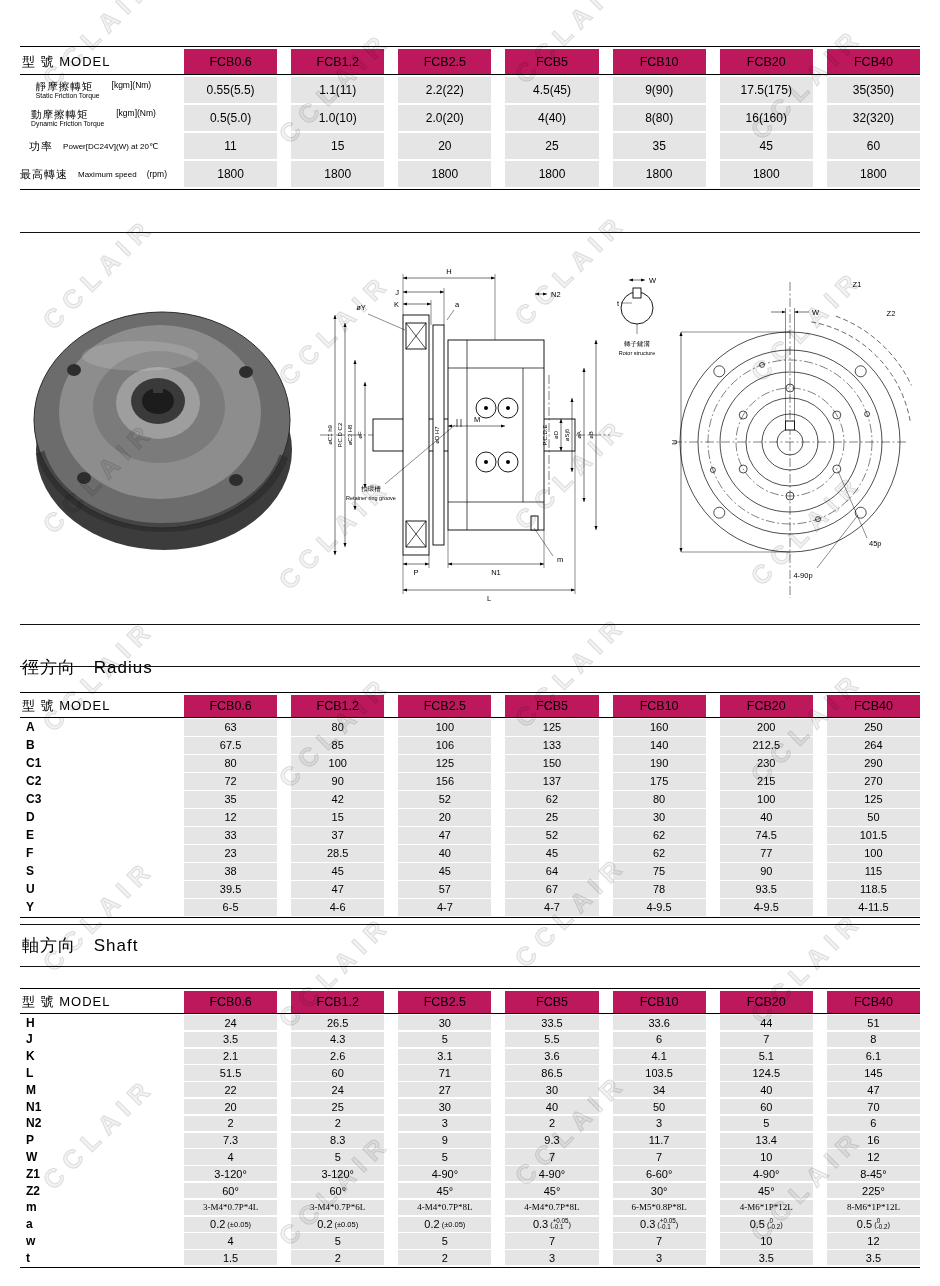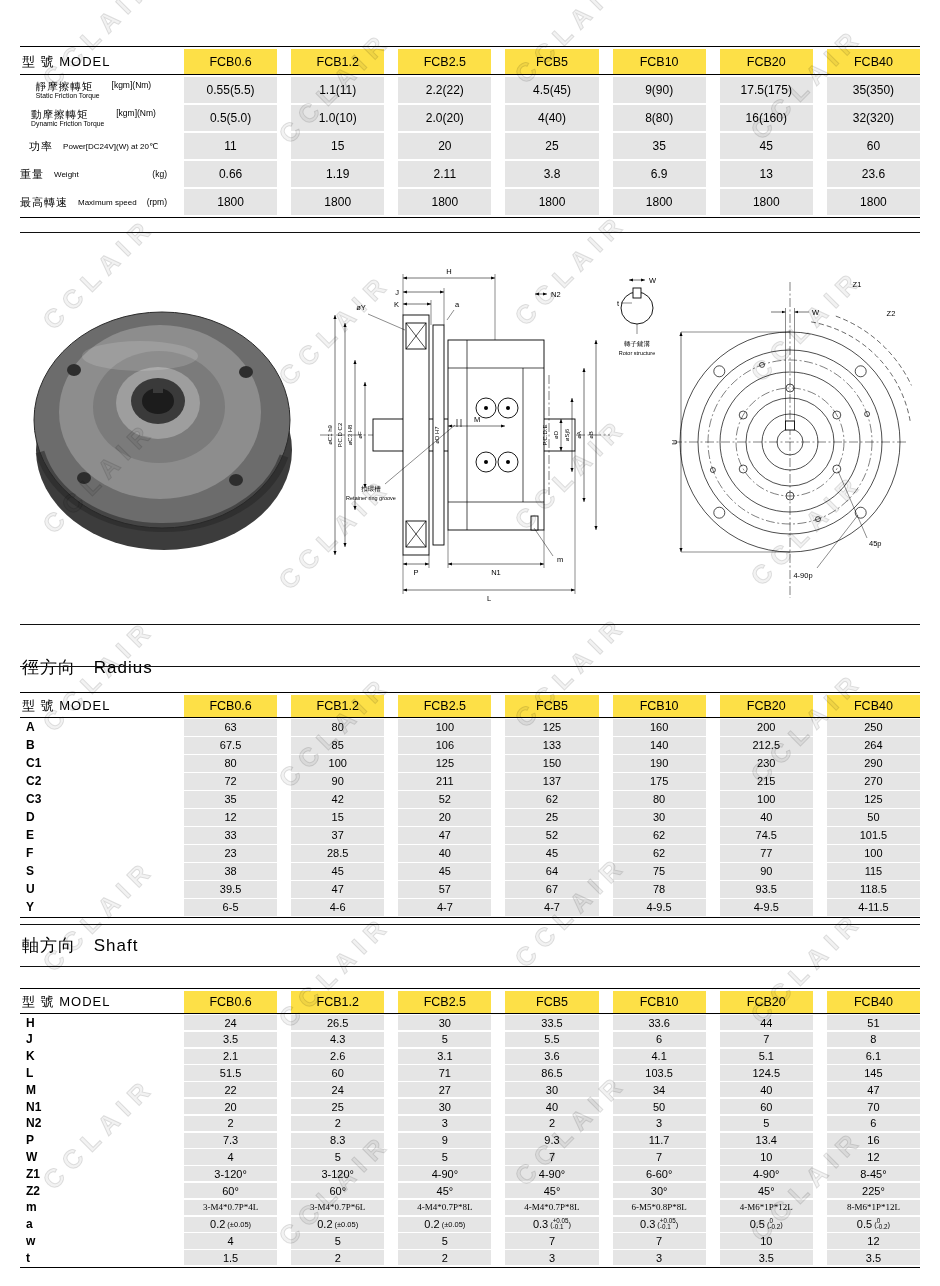--- a/index.html
+++ b/index.html
@@ -16,21 +16,21 @@
   .hrule { position:absolute; left:20px; width:900px; height:0; border-top:1px solid #111; }
   .sec-title { position:absolute; left:22px; font-size:17px; font-weight:400; letter-spacing:1px; }
   .sec-title .en { margin-left:12px; }
 
   
   .tbl { position:absolute; left:20px; width:900px; border-top:1px solid #000;
          border-bottom:1px solid #000; background:#fff; }
   .trow { display:grid; grid-template-columns:150px repeat(7,1fr); column-gap:14px; }
   .cell { display:flex; align-items:center; justify-content:center; overflow:hidden; }
   .hlbl { justify-content:flex-start; padding-left:2px; font-size:13px; letter-spacing:1px; background:#fff; }
-  .hmodel { background:#fde047; font-size:12.5px; }
+  .hmodel { background:#be185d; font-size:12.5px; }
   .val { background:#e5e5e5; font-size:12px; }
   .thead { border-bottom:1px solid #000; }
 
   #spec-table { padding-top:2px; }
   #spec-table .thead .trow { height:25px; }
   #spec-table .tbody .trow { height:26px; margin-top:2px; }
   #spec-table .tbody { padding-bottom:2px; }
   .spec-lbl { background:#fff; justify-content:center; padding-right:3px; }
   .spec-lbl .zh { font-size:11px; letter-spacing:1px; }
   .spec-lbl .en.inline { font-size:8px; margin-left:4px;padding-left:6px; }
@@ -148,34 +148,20 @@
             <span class="zh">功率</span>
             <span class="en inline">Power[DC24V](W) at 20℃</span>
           </div>
           <div class="cell val">11</div>
           <div class="cell val">15</div>
           <div class="cell val">20</div>
           <div class="cell val">25</div>
           <div class="cell val">35</div>
           <div class="cell val">45</div>
           <div class="cell val">60</div>
-        </div>
-        <div class="trow">
-          <div class="cell spec-lbl">
-            <span class="zh">重量</span>
-            <span class="en inline">Weight</span>
-            <span class="unit">(kg)</span>
-          </div>
-          <div class="cell val">0.66</div>
-          <div class="cell val">1.19</div>
-          <div class="cell val">2.11</div>
-          <div class="cell val">3.8</div>
-          <div class="cell val">6.9</div>
-          <div class="cell val">13</div>
-          <div class="cell val">23.6</div>
         </div>
         <div class="trow">
           <div class="cell spec-lbl">
             <span class="zh">最高轉速</span>
             <span class="en inline">Maximum speed</span>
             <span class="unit">(rpm)</span>
           </div>
           <div class="cell val">1800</div>
           <div class="cell val">1800</div>
           <div class="cell val">1800</div>
@@ -408,21 +394,21 @@
           <div class="cell val">125</div>
           <div class="cell val">150</div>
           <div class="cell val">190</div>
           <div class="cell val">230</div>
           <div class="cell val">290</div>
         </div>
         <div class="trow">
           <div class="cell dlbl">C2</div>
           <div class="cell val">72</div>
           <div class="cell val">90</div>
-          <div class="cell val">211</div>
+          <div class="cell val">156</div>
           <div class="cell val">137</div>
           <div class="cell val">175</div>
           <div class="cell val">215</div>
           <div class="cell val">270</div>
         </div>
         <div class="trow">
           <div class="cell dlbl">C3</div>
           <div class="cell val">35</div>
           <div class="cell val">42</div>
           <div class="cell val">52</div>

